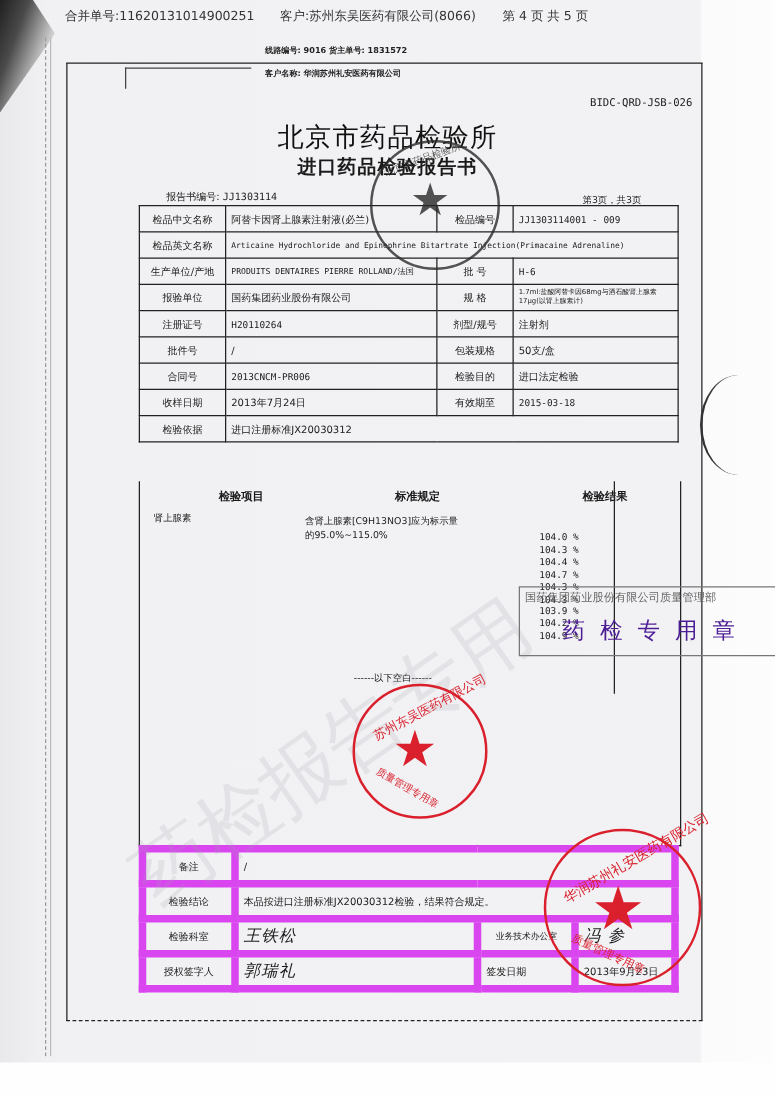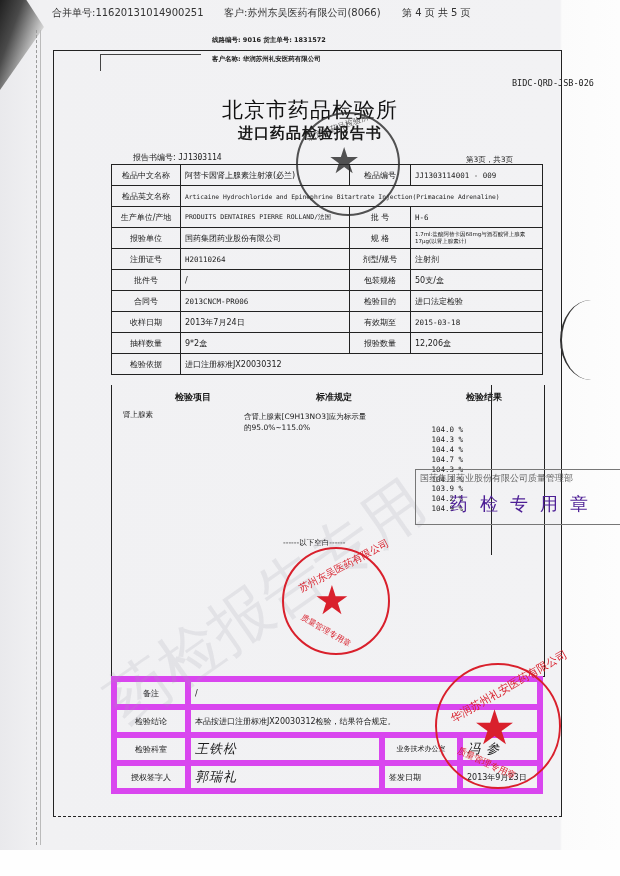--- a/index.html
+++ b/index.html
@@ -17,21 +17,21 @@
   .curl {
     position:absolute; left:0; top:0; width:44px; height:90px;
     background:linear-gradient(110deg,#202020 0%,#4a4a4a 30%,#d8d8d8 70%,#f0f0f0 100%);
     clip-path:polygon(0 0,60% 0,100% 30%,0 100%);
   }
   .left-strip { position:absolute; left:36px; top:30px; width:3px; height:815px; border-left:1px dashed #9a9a9a; border-right:1px solid #bbb; }
   .topline { position:absolute; top:6px; font-size:10px; color:#333; white-space:nowrap; }
   .waybill { position:absolute; left:212px; font-size:6.5px; font-weight:bold; color:#222; white-space:nowrap; }
   .frame { position:absolute; left:53px; top:50px; width:507px; height:765px; border:1.5px solid #222; border-bottom-style:dashed; }
   .inner-mark { position:absolute; left:100px; top:54px; width:100px; height:16px; border-top:1px solid #444; border-left:1px solid #444; }
-  .code { position:absolute; left:472px; top:78px; font-family:"DejaVu Sans Mono", monospace; font-size:8.5px; color:#222;margin-left:40px; }
+  .code { position:absolute; left:472px; top:78px; font-family:"DejaVu Sans Mono", monospace; font-size:8.5px; color:#222; }
   .title1 { position:absolute; left:0; width:620px; top:96px; text-align:center; font-family:"DejaVu Serif", serif; font-size:21px; letter-spacing:1px; color:#111; }
   .title2 { position:absolute; left:0; width:620px; top:124px; text-align:center; font-family:"DejaVu Serif", serif; font-size:15px; font-weight:bold; letter-spacing:1px; }
   .rptno { position:absolute; left:133px; top:152px; font-size:8px; }
   .pageinfo { position:absolute; left:466px; top:155px; font-size:7.5px; }
   table.info { position:absolute; left:111px; top:164px; width:432px; border-collapse:collapse; font-size:8px;border-radius:32px; }
   table.info td { border:1px solid #222; padding:0 4px; height:20px; vertical-align:middle; }
   table.info td.lbl { text-align:center; width:60px; color:#222; }
   table.info td.lbl2 { text-align:center; width:52px; }
   table.info td.val { font-family:"DejaVu Sans Mono", monospace; font-size:7.5px;margin-top:38px; }
   .small { font-size:5.5px; line-height:7px; }
@@ -131,26 +131,20 @@
     <td class="lbl2">检验目的</td>
     <td>进口法定检验</td>
   </tr>
   <tr>
     <td class="lbl">收样日期</td>
     <td>2013年7月24日</td>
     <td class="lbl2">有效期至</td>
     <td class="val">2015-03-18</td>
   </tr>
   <tr>
-    <td class="lbl">抽样数量</td>
-    <td>9*2盒</td>
-    <td class="lbl2">报验数量</td>
-    <td>12,206盒</td>
-  </tr>
-  <tr>
     <td class="lbl">检验依据</td>
     <td colspan="3">进口注册标准JX20030312</td>
   </tr>
 </tbody>
   </table>
 
 <div class="results"></div>
 <div class="rh" style="left:155px;top:391px">检验项目</div>
 <div class="rh" style="left:296px;top:391px">标准规定</div>
 <div class="rh" style="left:446px;top:391px">检验结果</div>

